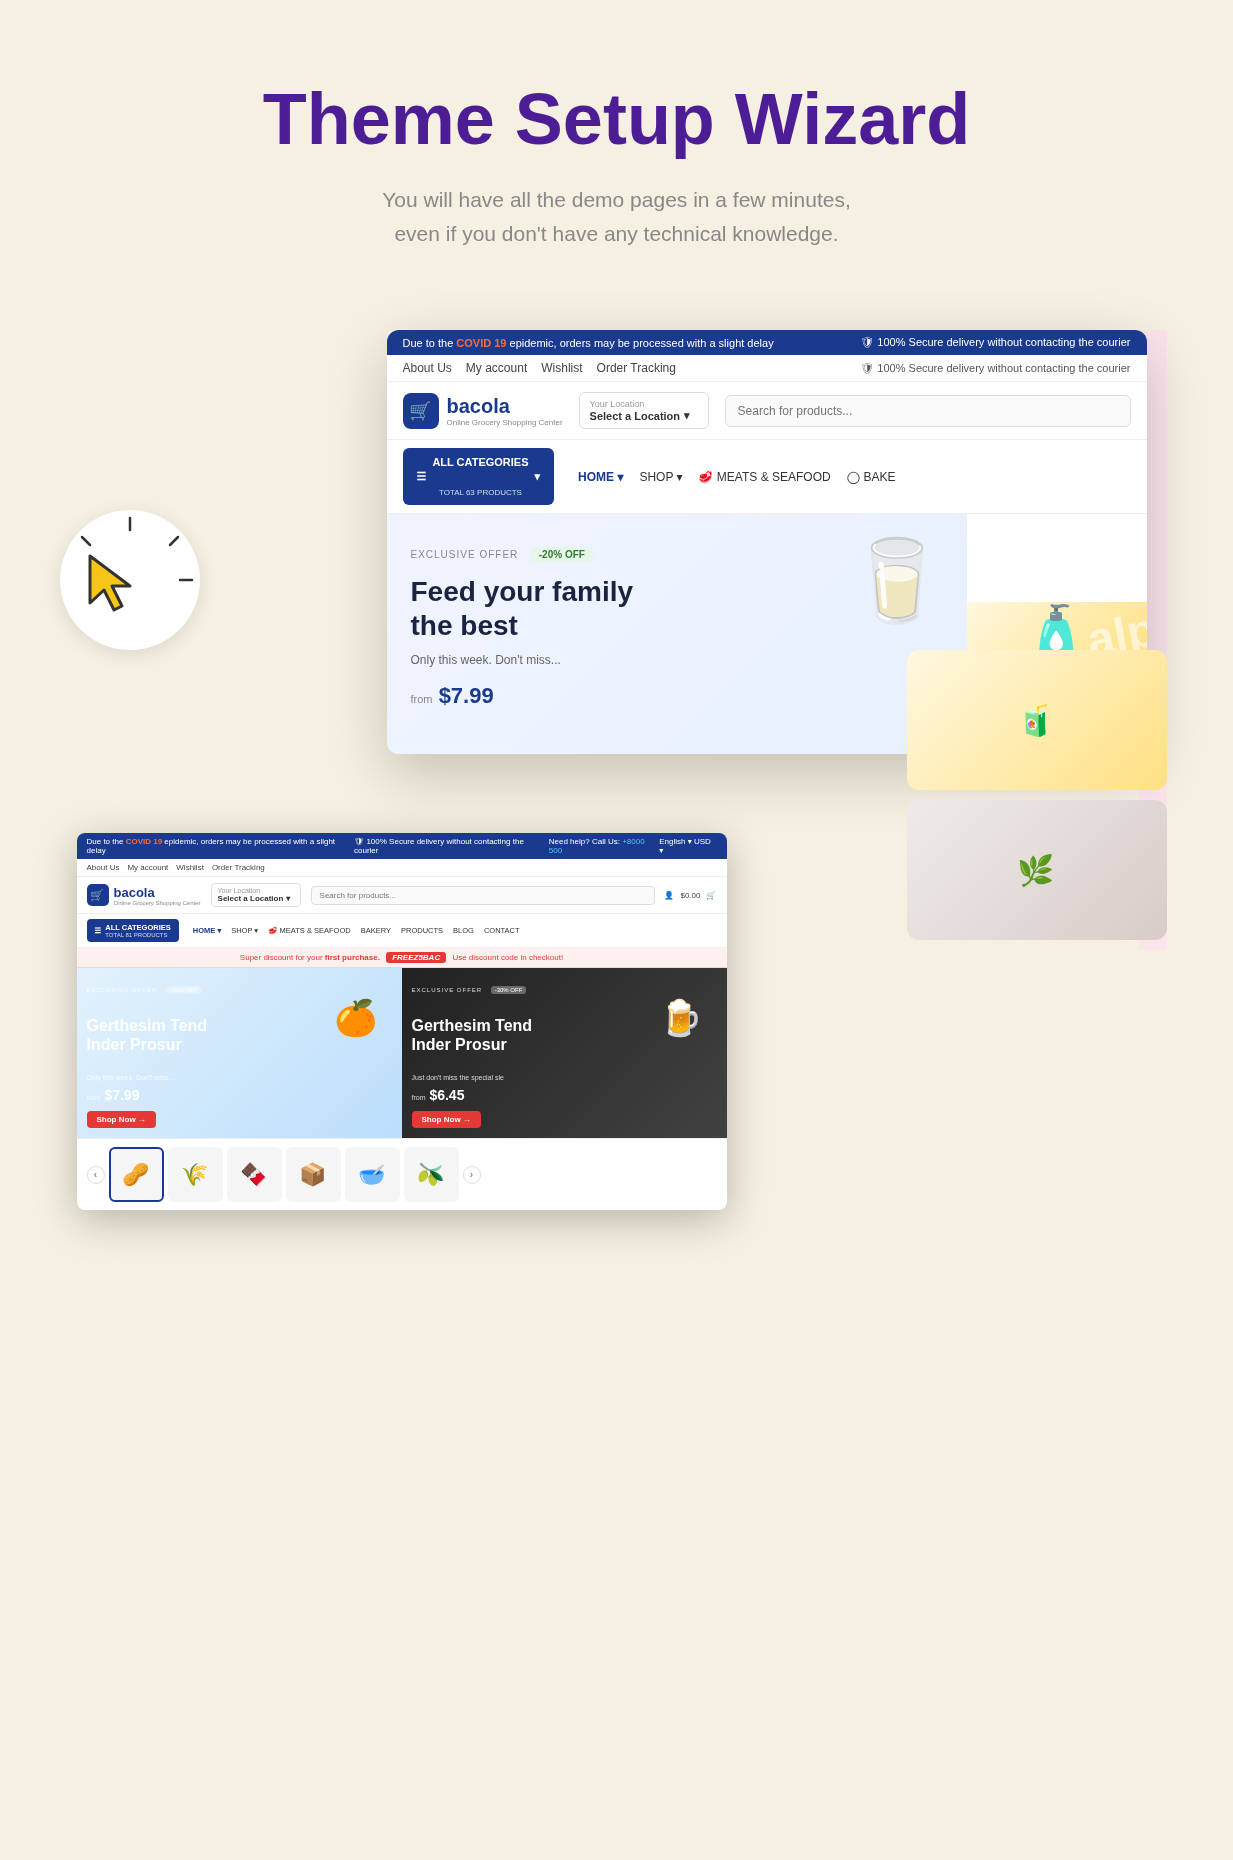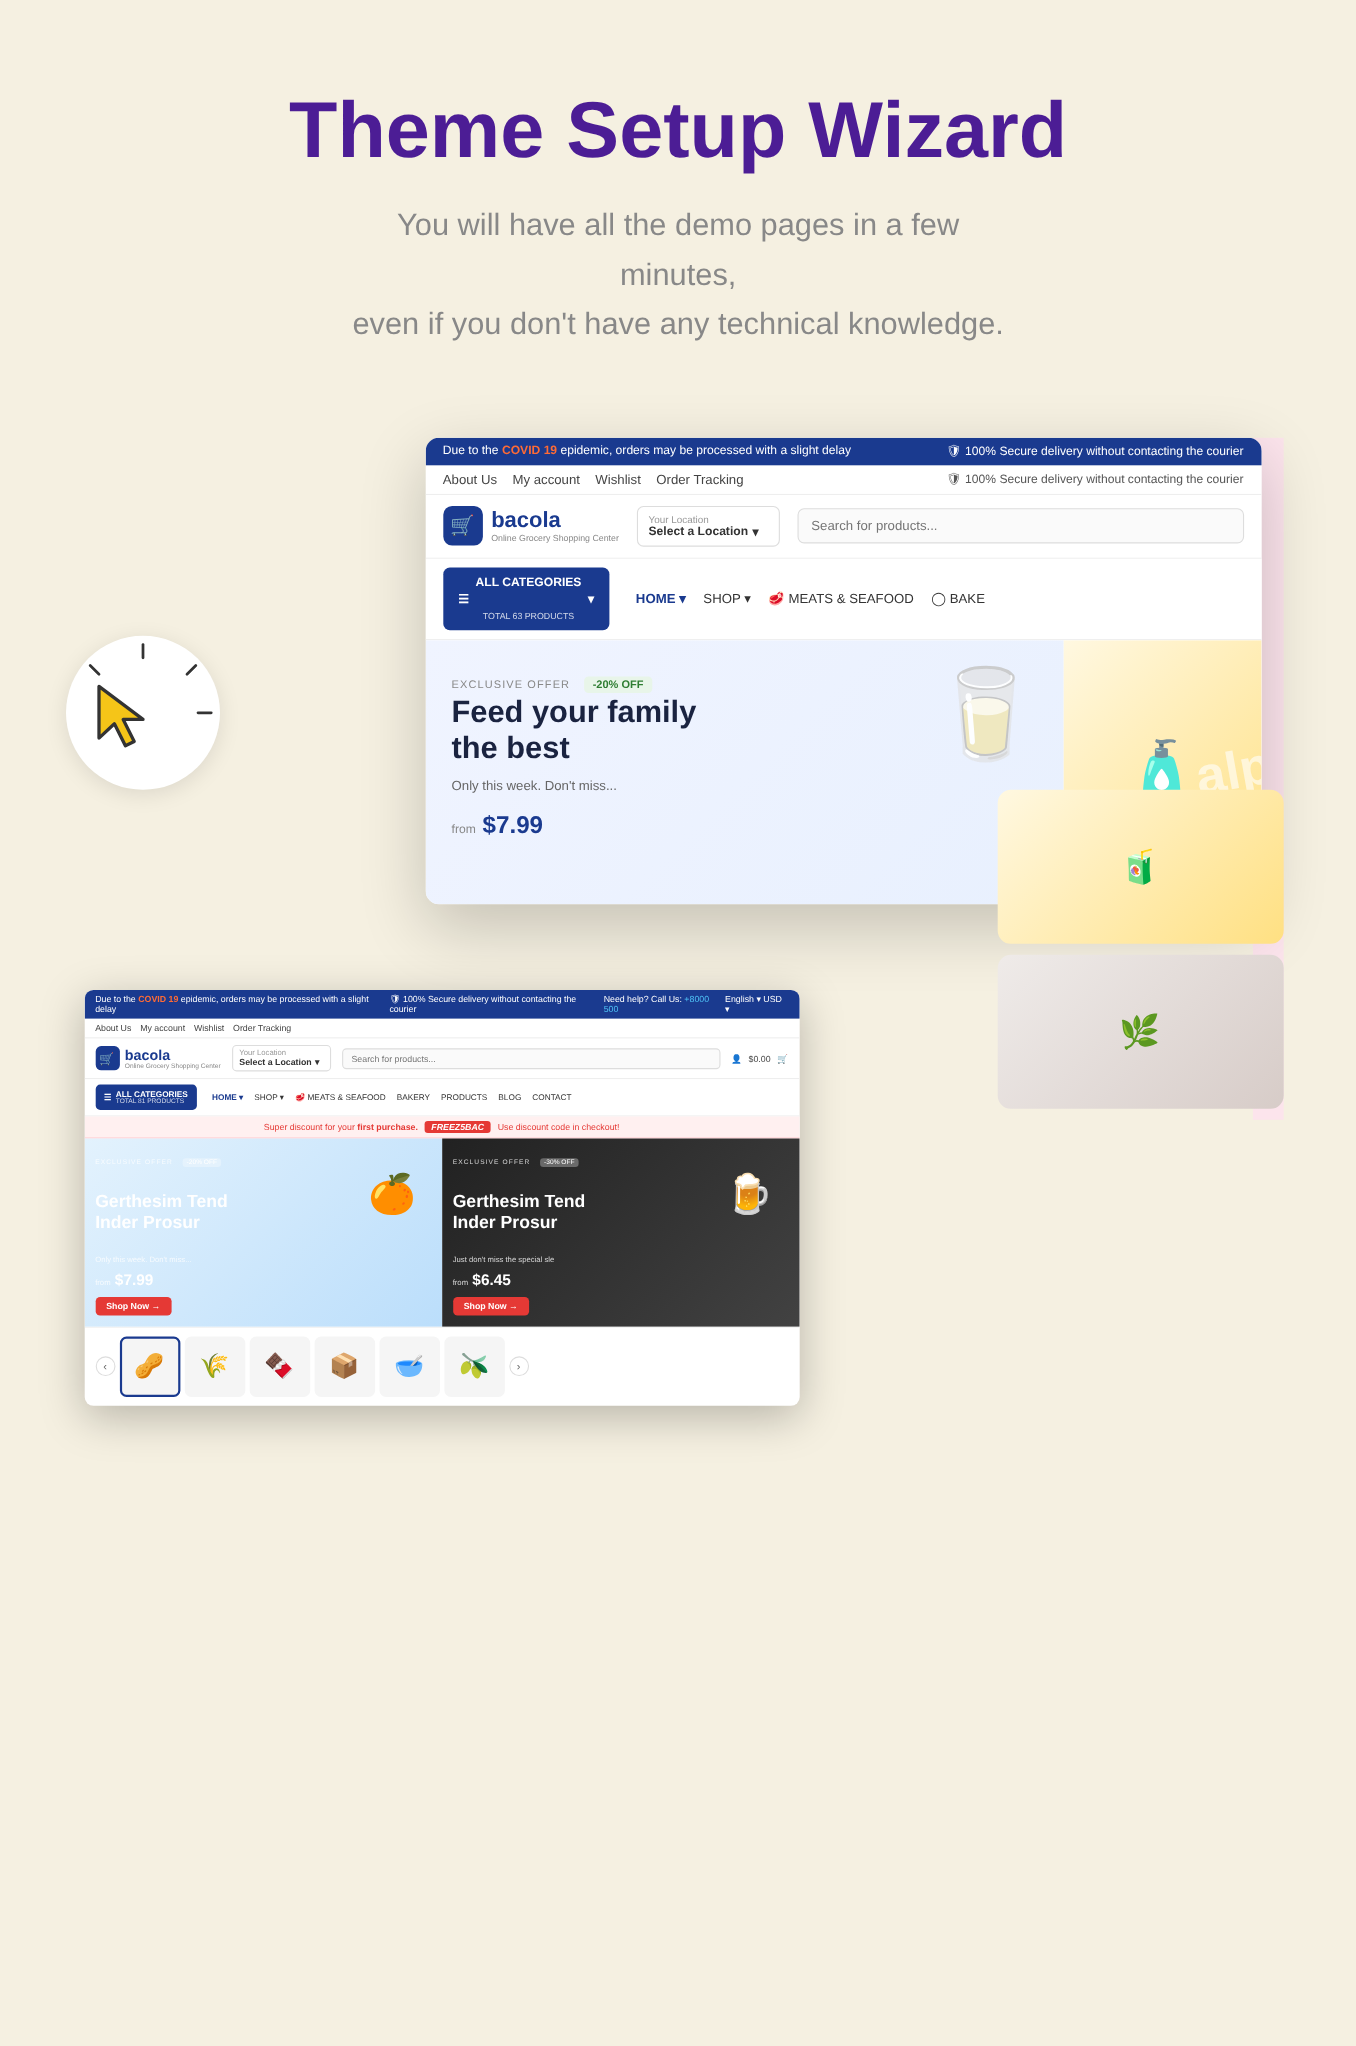--- a/index.html
+++ b/index.html
@@ -18,21 +18,21 @@
       background-color: #f5f0e1;
     }
     .hero-title {
       font-size: 72px;
       font-weight: 900;
       color: #4c1d95;
       line-height: 1.1;
       margin-bottom: 24px;
     }
     .hero-subtitle {
-      font-size: 28px;
+      font-size: 21px;
       color: #888;
       line-height: 1.6;
       max-width: 600px;
       margin: 0 auto;
     }
 
     
     .demo-container {
       position: relative;
       padding: 20px 40px 60px;
@@ -182,21 +182,21 @@
     .discount-badge {
       display: inline-block;
       background: #e8f5e9;
       color: #2e7d32;
       font-size: 10px;
       font-weight: 700;
       padding: 2px 8px;
       border-radius: 4px;
       margin-left: 8px;
     }
-    .banner-title { font-size: 28px; font-weight: 900; color: #1a2340; line-height: 1.2; max-width: 280px; margin-bottom: 10px; }
+    .banner-title { font-size: 28px; font-weight: 900; color: #1a2340; line-height: 1.2; max-width: 280px; margin-bottom: 10px; margin-top: 13px; }
     .banner-sub { font-size: 12px; color: #666; margin-bottom: 16px; }
     .banner-price { font-size: 22px; font-weight: 800; color: #1a3a8f; }
     .banner-price .from { font-size: 11px; color: #888; font-weight: 400; }
 
     
     .right-images {
       position: absolute;
       right: 20px;
       top: 80px;
       width: 260px;
@@ -383,20 +383,21 @@
       display: flex; align-items: center; justify-content: center;
       font-size: 10px;
       color: #666;
       cursor: pointer;
     }
 
     
     .large-product-area {
       display: flex;
       overflow: hidden;
+      align-items: center;
     }
     .large-banner-left {
       flex: 1;
       background: linear-gradient(135deg, #f0f4ff, #e8f0fe);
       padding: 30px 24px;
       position: relative;
       min-height: 240px;
     }
     .large-banner-right {
       width: 180px;

